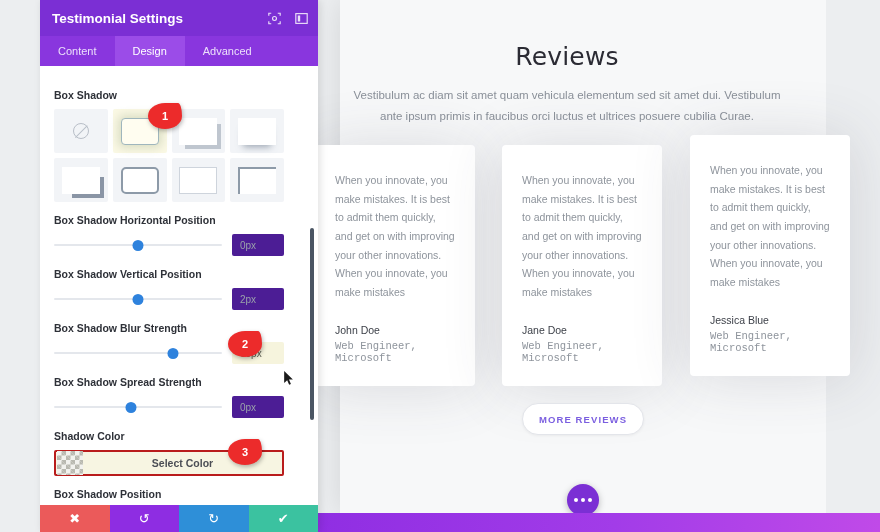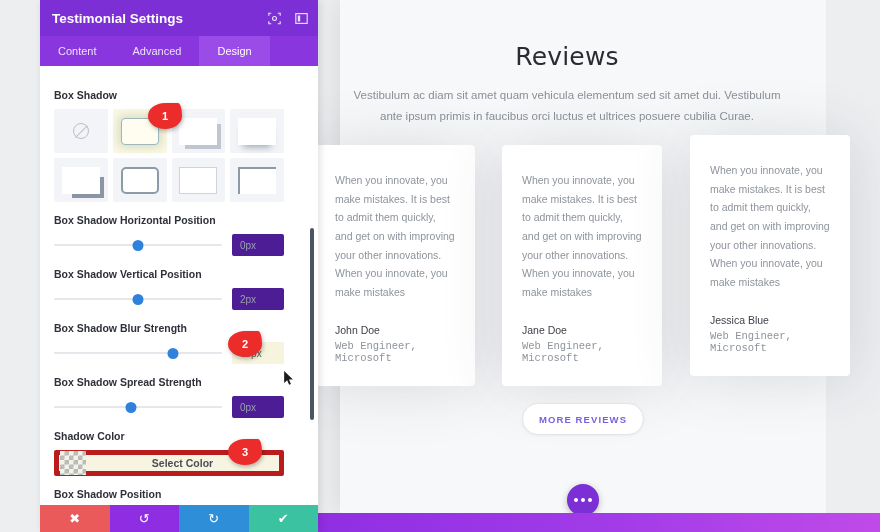--- a/index.html
+++ b/index.html
@@ -126,21 +126,21 @@
   }
   .val-box {
     width: 52px; height: 22px; background: #4c1d95; border-radius: 2px;
     display: flex; align-items: center; padding-left: 8px;
     font-size: 10px; color: #9aa1ab;
   }
   .val-box.hl { background: #f6f4dd; color: #5d5f52; }
 
   .color-row {
     display: flex; align-items: center; height: 26px; background: #f7f5e2;
-    border: 5px solid #b91c1c; border-radius: 2px; position: relative;
+    border: 2px solid #b91c1c; border-radius: 2px; position: relative;
   }
   .swatch {
     width: 26px; height: 24px; margin: 0 0 0 1px;
     background-image:
       linear-gradient(45deg, #b9b9b0 25%, transparent 25%, transparent 75%, #b9b9b0 75%),
       linear-gradient(45deg, #b9b9b0 25%, transparent 25%, transparent 75%, #b9b9b0 75%);
     background-size: 9px 9px; background-position: 0 0, 4.5px 4.5px; background-color: #f2f2ee;
   }
   .color-txt { flex: 1 1 auto; text-align: center; font-size: 10.5px; color: #4b4e55; font-weight: bold; }
 
@@ -237,22 +237,22 @@
         </svg>
         <svg class="hdr-icon" viewBox="0 0 16 16">
           <rect x="1" y="2" width="14" height="12" fill="none" stroke="#ffffff" stroke-width="1.4"></rect>
           <rect x="3.4" y="4.3" width="3" height="7.4" fill="#ffffff"></rect>
         </svg>
       </div>
     </div>
 
     <div class="tabs">
       <div class="tab">Content</div>
+      <div class="tab active">Design</div>
       <div class="tab">Advanced</div>
-      <div class="tab active">Design</div>
     </div>
 
     <div class="panel-body">
       <div class="sect">
 
         <div class="lbl">Box Shadow</div>
         <div class="preset-grid">
           <div class="preset">
               <div class="p-none"></div>
             </div>

